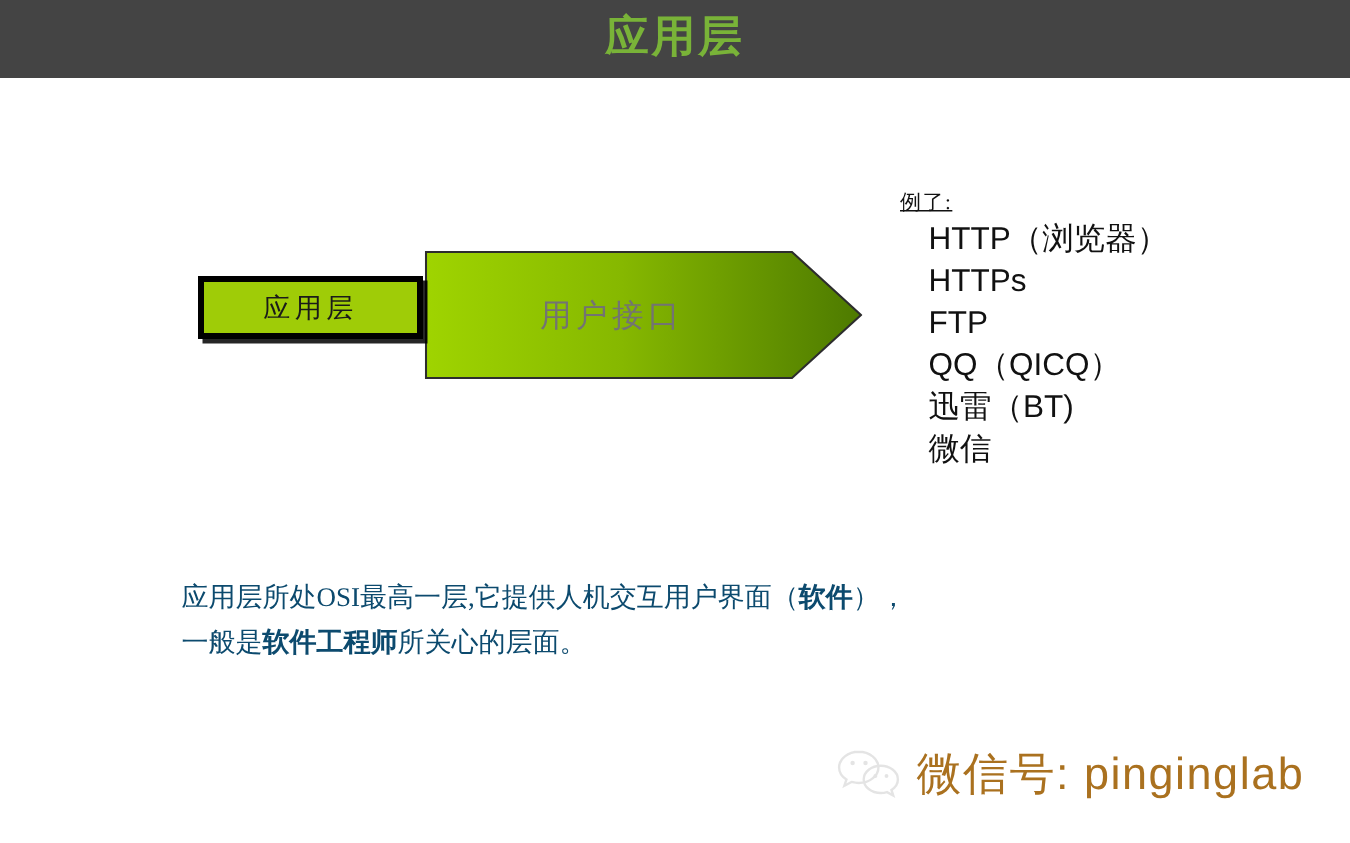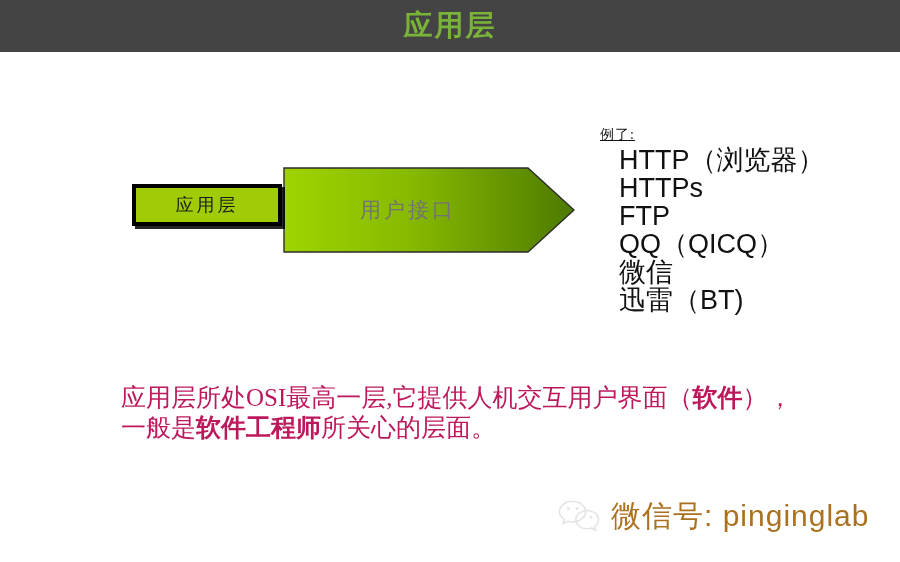--- a/index.html
+++ b/index.html
@@ -119,36 +119,36 @@
     letter-spacing: 1px;
     margin-bottom: 2px;
     font-family: "Liberation Serif", "DejaVu Serif", serif;
   }
   .examples-list {
     list-style: none;
     margin: 0;
     padding: 0 0 0 19px;
   }
   .examples-list li {
-    font-size: 27px;
+    font-size: 21px;
     line-height: 28px;
     color: #111111;
     white-space: nowrap;
     font-family: "Liberation Sans", "DejaVu Sans", sans-serif;
   }
 
   
   .description {
     position: absolute;
     left: 121px;
     top: 383px;
     width: 700px;
-    font-size: 25px;
+    font-size: 18px;
     line-height: 30px;
-    color: #be185d;
+    color: #0c4a6e;
     font-family: "Liberation Serif", "DejaVu Serif", serif;
   }
   .description b { font-weight: bold; }
   .description .line { display: block; white-space: nowrap; }
 
   
   .watermark {
     position: absolute;
     left: 556px;
     top: 494px;
@@ -198,22 +198,22 @@
   </div>
 </div>
 
 <div class="examples">
   <div class="examples-heading">例了:</div>
   <ul class="examples-list">
     <li>HTTP（浏览器）</li>
     <li>HTTPs</li>
     <li>FTP</li>
     <li>QQ（QICQ）</li>
+    <li>迅雷（BT)</li>
     <li>微信</li>
-    <li>迅雷（BT)</li>
   </ul>
 </div>
 
 <div class="description">
   <span class="line"><span>应用层所处OSI最高一层,它提供人机交互用户界面（</span><b>软件</b><span>），</span></span>
   <span class="line"><span>一般是</span><b>软件工程师</b><span>所关心的层面。</span></span>
 </div>
 
 <div class="watermark">
   <span>

